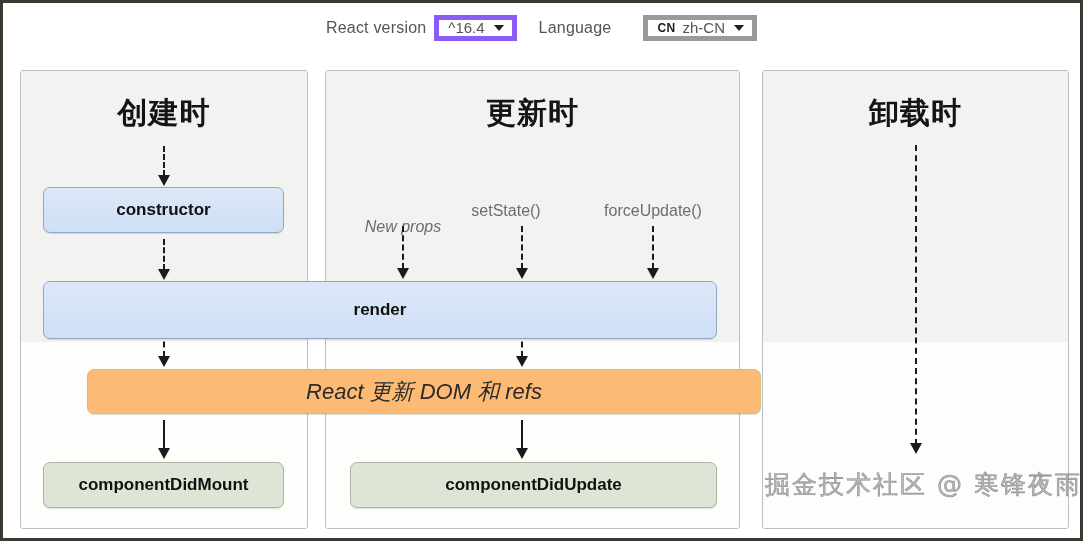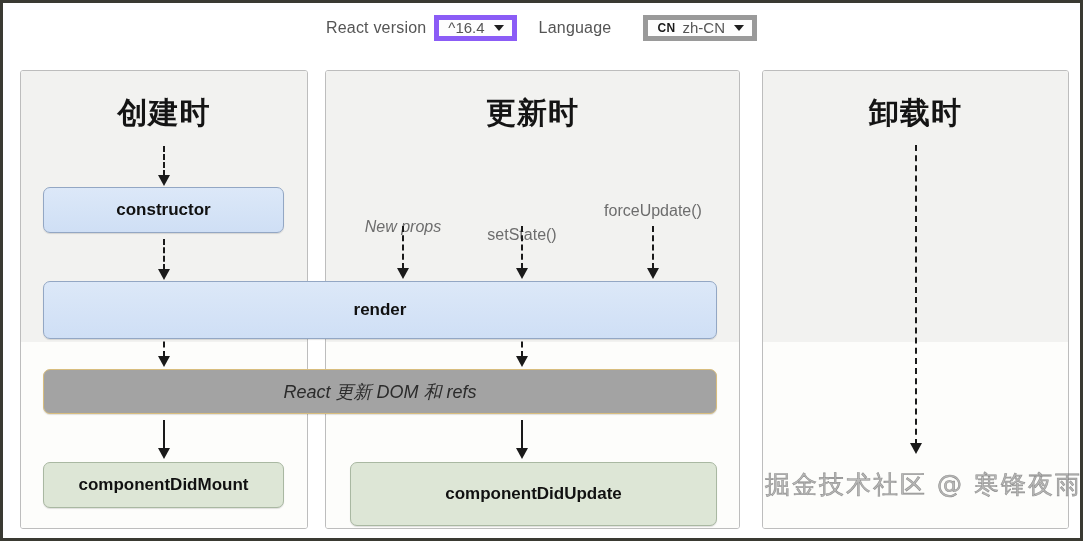--- a/index.html
+++ b/index.html
@@ -116,50 +116,51 @@
     font-size: 17px;
     font-weight: bold;
     color: #111111;
     box-shadow: 0 1px 1px rgba(0,0,0,.12);
   }
   .node.blue {
     background: linear-gradient(#dce8f8, #cfdff5);
     border: 1px solid #93a7c4;
   }
   .node.yellow {
-    background: #a3a3a3;
+    background: #fdba74;
     border: 1px solid #d8bd7e;
     font-weight: normal;
     font-style: italic;
-    font-size: 18px;
+    font-size: 22px;
     color: #2b2b2b;
+    margin-left: 44px;
   }
   .node.green {
     background: #dde6d6;
     border: 1px solid #a9b8a2;
   }
 
   #box-constructor       { left: 40px;  top: 184px; width: 241px; height: 46px; }
   #box-render            { left: 40px;  top: 278px; width: 674px; height: 58px; z-index: 5; }
   #box-react-update      { left: 40px;  top: 366px; width: 674px; height: 45px; z-index: 5; }
   #box-did-mount         { left: 40px;  top: 459px; width: 241px; height: 46px; }
-  #box-did-update        { left: 347px; top: 459px; width: 367px; height: 64px; }
+  #box-did-update        { left: 347px; top: 459px; width: 367px; height: 46px; }
   #box-will-unmount      { left: 782px; top: 459px; width: 263px; height: 46px; }
 
   
   .trigger-label {
     position: absolute;
     font-size: 16px;
     color: #6d6d6d;
     white-space: nowrap;
     transform: translateX(-50%);
   }
   .trigger-label.italic { font-style: italic; margin-top: 16px; }
   #lbl-new-props   { left: 400px; top: 199px; }
-  #lbl-set-state   { left: 519px; top: 199px; margin-top: 24px; }
+  #lbl-set-state   { left: 503px; top: 199px; }
   #lbl-force-upd   { left: 650px; top: 199px; }
 
   
   .conn {
     position: absolute;
     width: 2px;
     transform: translateX(-1px);
     z-index: 2;
   }
   .conn.dashed {

